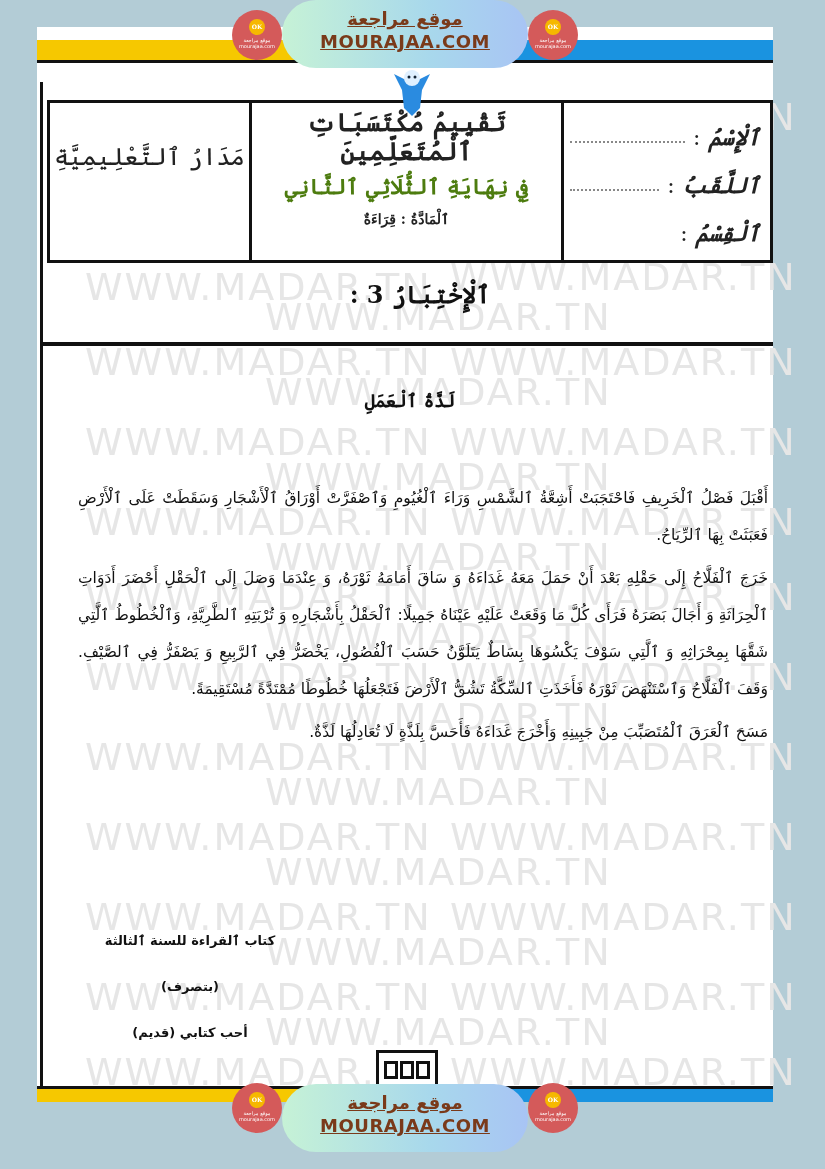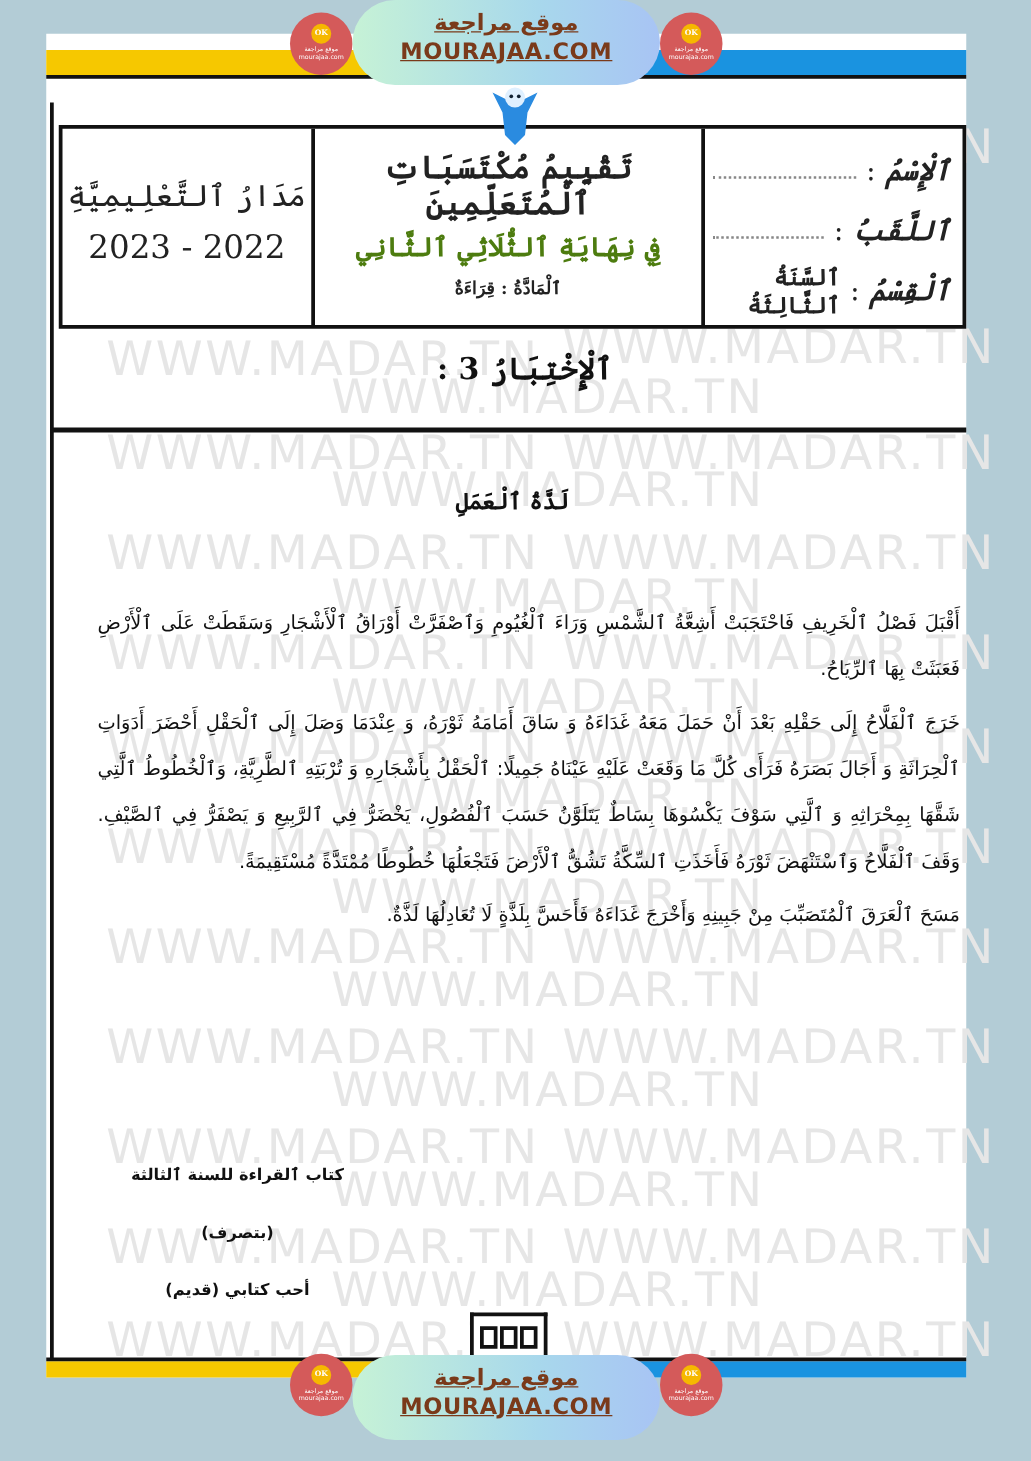--- a/index.html
+++ b/index.html
@@ -28,21 +28,21 @@
     position: absolute; color: #e6e6e6; font-family: "DejaVu Sans", sans-serif;
     font-size: 38px; letter-spacing: 2px; white-space: nowrap; pointer-events: none;
   }
   .header-table {
     position: absolute; left: 47px; top: 100px; width: 726px; height: 163px;
     border: 3px solid #111; display: flex; flex-direction: row; background: #fff;
   }
   .hcell { border-left: 3px solid #111; position: relative; }
   .hcell:first-child { border-left: none; }
   .cell-student { width: 209px; padding: 10px 10px 0 6px; direction: rtl; }
-  .cell-title { width: 312px; text-align: center; direction: rtl; padding-top: 16px; }
+  .cell-title { width: 312px; text-align: center; direction: rtl; padding-top: 5px; }
   .cell-year { flex: 1; text-align: center; direction: rtl; padding-top: 40px; }
   .field-row { display: flex; align-items: center; height: 48px; font-size: 22px; color: #222; }
   .field-row .label { font-weight: bold; font-style: italic; }
   .field-row .colon { margin: 0 8px; }
   .field-row .dots { flex: 1; border-bottom: 2px dotted #888; height: 12px; }
   .field-row .value { font-size: 18px; font-weight: bold; }
   .title-l1 { font-size: 25px; font-weight: bold; color: #222; }
   .title-l2 { font-size: 21px; font-weight: bold; color: #4d7c0f; margin-top: 8px; }
   .title-subject { font-size: 14px; font-weight: bold; margin-top: 12px; color: #222; }
   .year-label { font-size: 24px; color: #222; }
@@ -131,42 +131,40 @@
 <div class="watermark" style="left:265px;top:930px;">WWW.MADAR.TN</div>
 <div class="watermark" style="left:85px;top:975px;">WWW.MADAR.TN</div>
 <div class="watermark" style="left:450px;top:975px;">WWW.MADAR.TN</div>
 <div class="watermark" style="left:265px;top:1010px;">WWW.MADAR.TN</div>
 <div class="watermark" style="left:85px;top:1050px;">WWW.MADAR.TN</div>
 <div class="watermark" style="left:450px;top:1050px;">WWW.MADAR.TN</div>
 
 <div class="header-table">
   <div class="hcell cell-year">
     <div class="year-label">مَدَارُ ٱلتَّعْلِيمِيَّةِ</div>
-    <div class="year-value">2023 - 2022</div>
   </div>
   <div class="hcell cell-title">
     <div class="title-l1">تَقْيِيمُ مُكْتَسَبَاتِ ٱلْمُتَعَلِّمِينَ</div>
     <div class="title-l2">فِي نِهَايَةِ ٱلثُّلَاثِي ٱلثَّانِي</div>
     <div class="title-subject">ٱلْمَادَّةُ : قِرَاءَةٌ</div>
   </div>
   <div class="hcell cell-student">
     <div class="field-row">
       <span class="label">ٱلْإِسْمُ</span>
       <span class="colon">:</span>
       <span class="dots"></span>
     </div>
     <div class="field-row">
       <span class="label">ٱللَّقَبُ</span>
       <span class="colon">:</span>
       <span class="dots"></span>
     </div>
     <div class="field-row">
       <span class="label">ٱلْقِسْمُ</span>
       <span class="colon">:</span>
-      <span class="value">ٱلسَّنَةُ ٱلثَّالِثَةُ</span>
     </div>
   </div>
 </div>
 
 <svg class="owl" viewBox="0 0 40 55">
   <path d="M2 12 L14 18 L20 10 L26 18 L38 12 L30 28 L28 46 L20 54 L12 46 L10 28 Z" fill="#2a8be0"></path>
   <circle cx="20" cy="16" r="8" fill="#dff0ff"></circle>
   <circle cx="17" cy="15" r="1.5" fill="#123"></circle>
   <circle cx="23" cy="15" r="1.5" fill="#123"></circle>
 </svg>

